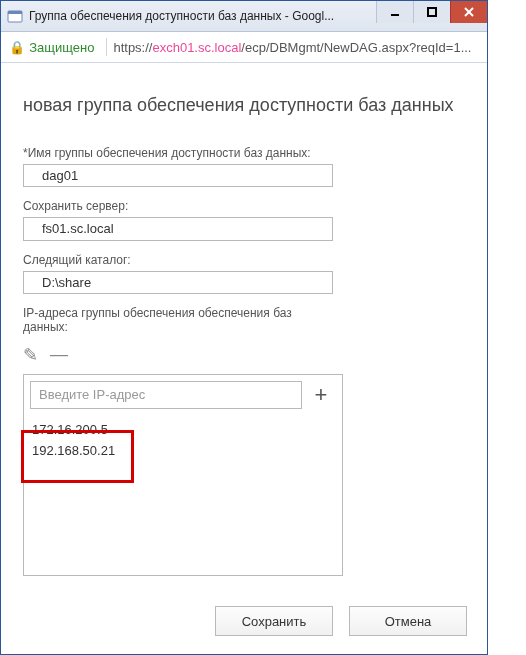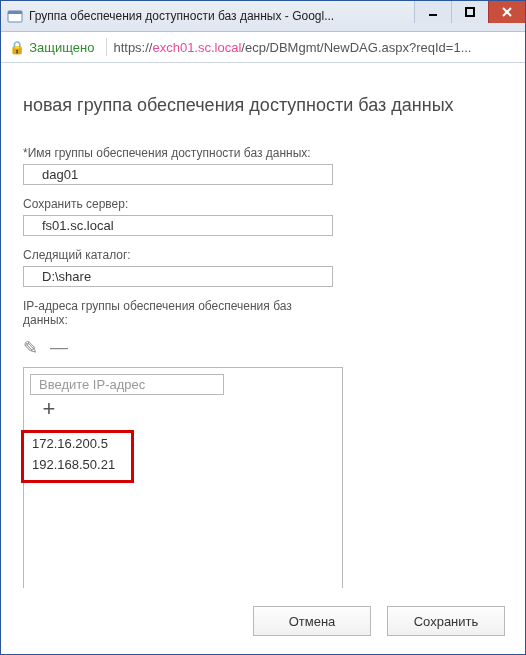--- a/index.html
+++ b/index.html
@@ -1,37 +1,37 @@
 <!DOCTYPE html>
 <html><head>
 <meta charset="utf-8">
 <style>
   html,body{margin:0;padding:0;font-family:"Segoe UI",Arial,sans-serif;background:#fff;}
-  .window{width:526px;height:655px;border:1px solid #2b579a;box-sizing:border-box;display:flex;flex-direction:column;position:relative;}
+  .window{width:488px;height:655px;border:1px solid #2b579a;box-sizing:border-box;display:flex;flex-direction:column;position:relative;}
   .titlebar{height:30px;background:linear-gradient(#eaeef5,#dfe6f0);display:flex;align-items:center;border-bottom:1px solid #b7c4d8;}
   .titlebar-icon{width:16px;height:16px;margin:0 6px;}
   .titlebar-title{flex:1;font-size:12px;color:#222;white-space:nowrap;overflow:hidden;text-overflow:ellipsis;}
   .win-btns{display:flex;height:100%;}
   .win-btn{width:36px;height:22px;display:flex;align-items:center;justify-content:center;font-size:12px;font-weight:bold;color:#000;border-left:1px solid #b7c4d8;background:#dfe6f0;cursor:default;}
   .win-btn.close{background:#c94f3d;color:#fff;border-left:1px solid #a33;}
   .win-btn svg{display:block;}
   .addrbar{height:30px;display:flex;align-items:center;padding:0 8px;border-bottom:1px solid #cfd7e3;font-size:13px;}
   .lock{color:#2e8b2e;margin-right:4px;font-size:13px;}
   .secure{color:#2e8b2e;margin-right:6px;}
   .vline{width:1px;height:18px;background:#cfd7e3;margin:0 6px;}
   .url{color:#555;white-space:nowrap;overflow:hidden;text-overflow:ellipsis;}
   .url-host{color:#ec4899;}
   .content{flex:1;padding:18px 22px 12px 22px;color:#4a4a4a;display:flex;flex-direction:column;overflow:hidden;}
   h1{font-size:18px;font-weight:400;color:#4a4a4a;margin:14px 0 28px 0;}
   .flabel{font-size:12px;color:#555;margin:2px 0 4px 0;}
   .tin{width:310px;height:24px;border:1px solid #b9b9b9;padding:2px 18px;font-size:13px;color:#333;box-sizing:border-box;margin-bottom:10px;}
   .icon-row{display:flex;gap:12px;margin:6px 0 8px 0;color:#888;font-size:18px;}
   .icon-row span{cursor:default;}
   .ip-box{width:320px;border:1px solid #b9b9b9;padding:6px;box-sizing:border-box;}
-  .ip-add{display:flex;align-items:flex-start;flex-direction:column;}
+  .ip-add{display:flex;align-items:flex-end;}
   .ip-input{flex:1;height:28px;border:1px solid #b9b9b9;padding:2px 8px;font-size:13px;color:#888;box-sizing:border-box;}
   .ip-plus{width:30px;height:28px;display:flex;align-items:center;justify-content:center;font-size:22px;color:#555;cursor:default;margin-left:4px;}
   .ip-list{margin-top:10px;height:150px;overflow:auto;}
   .ip-item{font-size:13px;color:#333;padding:3px 2px;}
   .highlight{position:absolute;border:3px solid #d40000;pointer-events:none;}
   .footer{display:flex;justify-content:flex-end;gap:16px;padding:18px 20px;}
   .btn{min-width:118px;height:30px;border:1px solid #b9b9b9;background:linear-gradient(#fdfdfd,#f1f1f1);font-size:13px;color:#333;cursor:default;padding:0 8px;}
   ::placeholder{color:#999;}
 </style>
 </head>
@@ -103,16 +103,16 @@
       <div class="ip-list" id="ip-list">
         <div class="ip-item">172.16.200.5</div>
         <div class="ip-item">192.168.50.21</div>
       </div>
     </div>
 
     <div class="highlight" style="left:20px;top:429px;width:107px;height:47px;"></div>
   </div>
 
   <div class="footer">
+    <button class="btn">Сохранить</button>
     <button class="btn">Отмена</button>
-    <button class="btn">Сохранить</button>
   </div>
 </div>
 
 </body></html>

